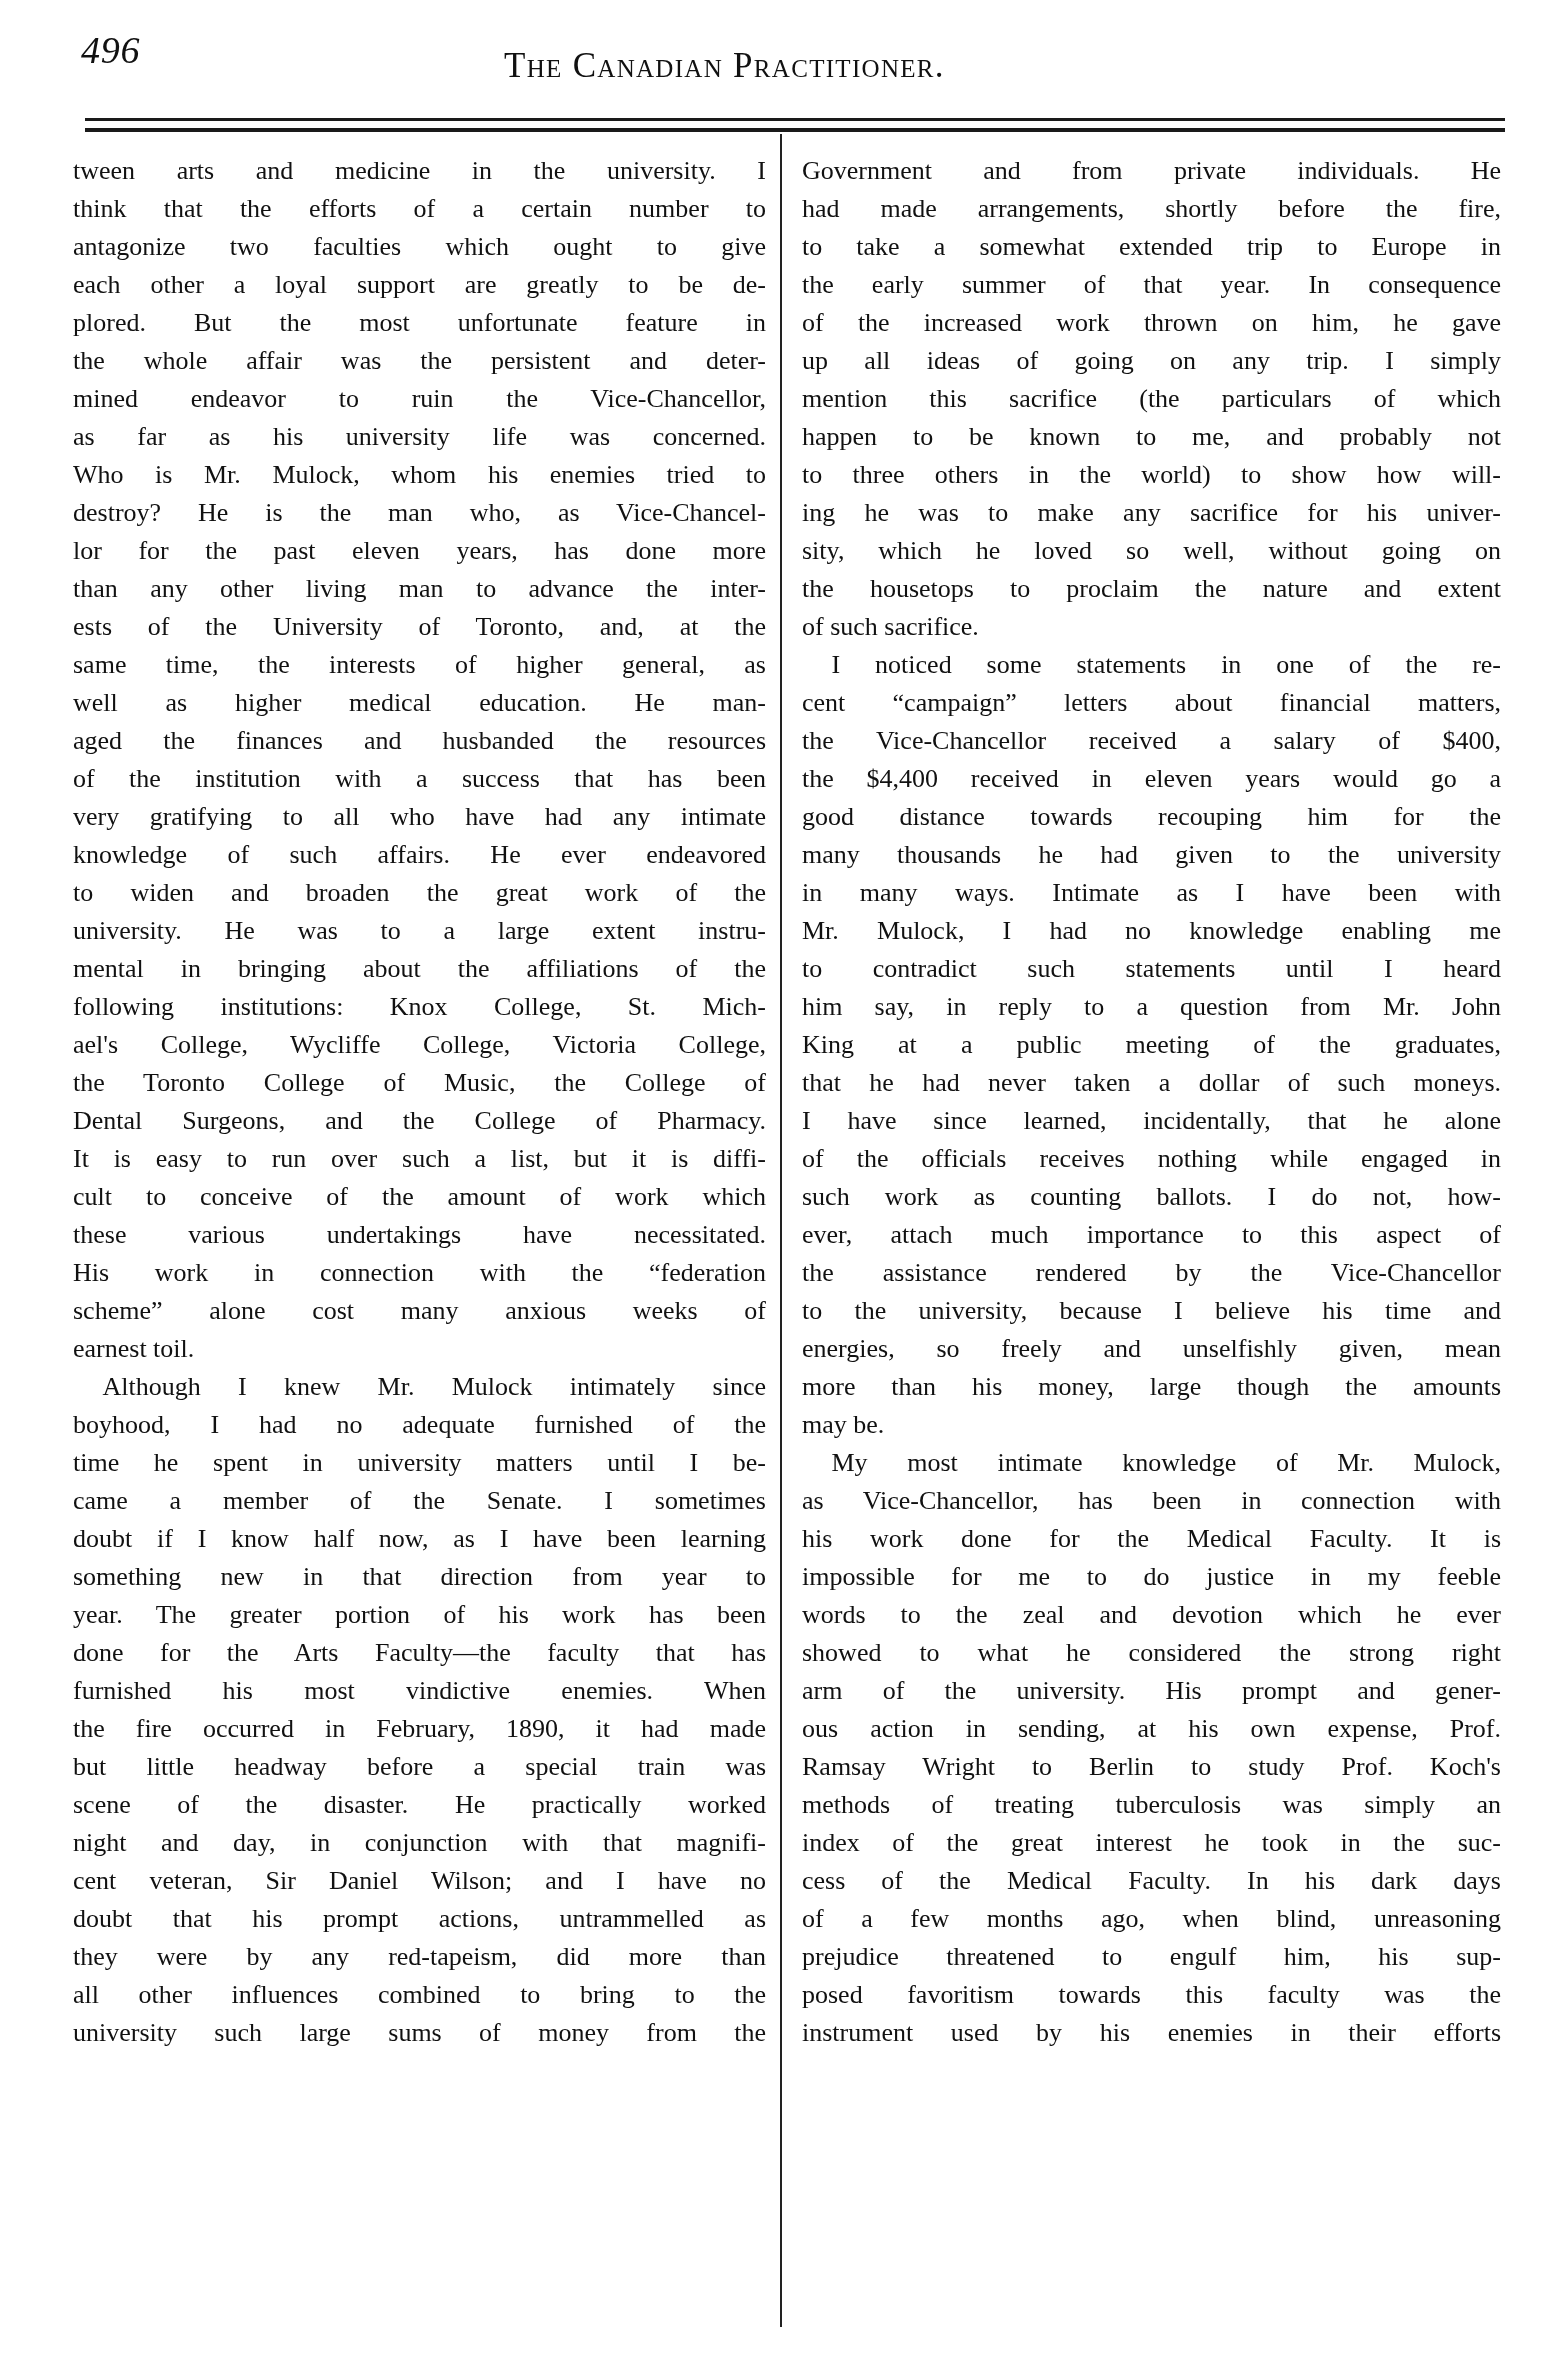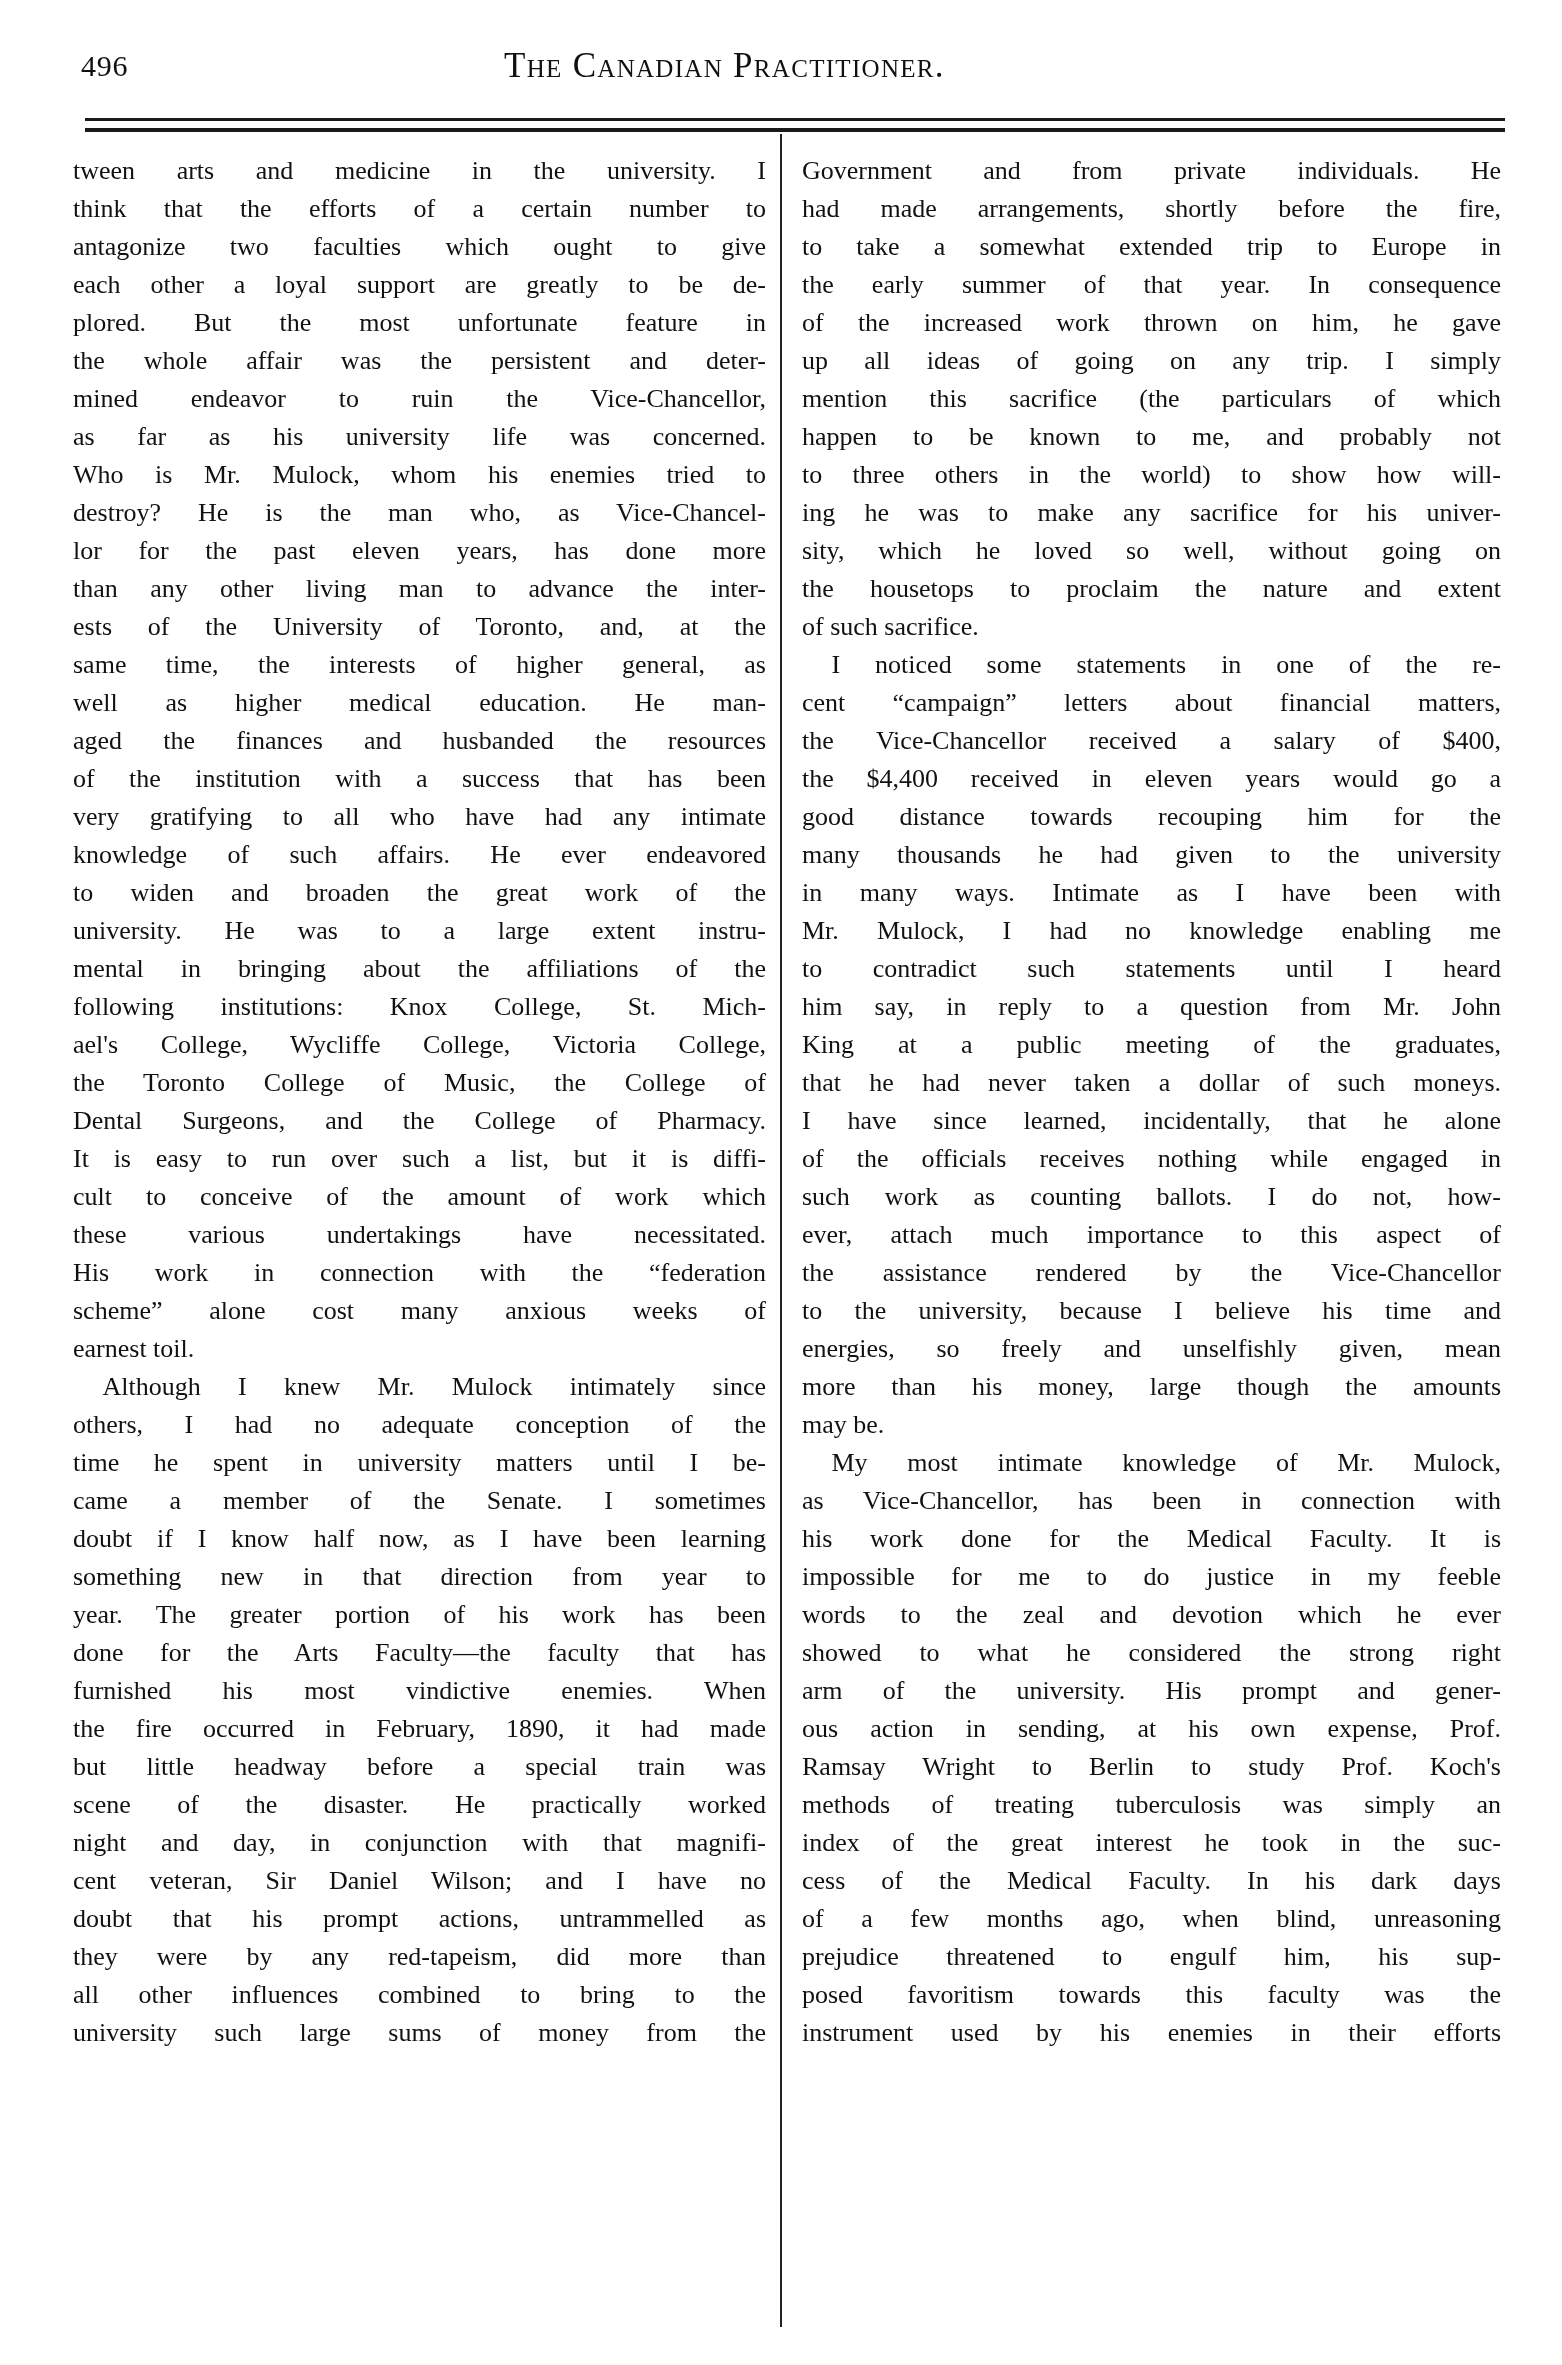--- a/index.html
+++ b/index.html
@@ -1,22 +1,22 @@
 <!DOCTYPE html>
 <html style="font-size:10.5px"><head>
 <meta charset="utf-8">
 <style>
   html, body { margin: 0; padding: 0; background: #ffffff; }
   body {
     width: 1562px; height: 2366px; position: relative; overflow: hidden;
     font-family: "Liberation Serif", "DejaVu Serif", serif; color: #111111;
   }
   .page-number {
-    position: absolute; left: 81px; top: 43px;
-    font-size: 30px; line-height: 46px; letter-spacing: 0.7px;
+    position: absolute; left: 81px; top: 27px;
+    font-size: 38px; line-height: 46px; letter-spacing: 0.7px; font-style: italic;
   }
   .running-head {
     position: absolute; left: 504px; top: 41px; width: 589px;
     font-size: 35px; line-height: 50px; font-variant: small-caps; letter-spacing: 1.3px;
     white-space: nowrap;
   }
   .rule { position: absolute; left: 85px; width: 1420px; background: #1a1a1a; }
   .rule-1 { top: 118px; height: 3.3px; }
   .rule-2 { top: 128px; height: 3.9px; }
   .col-divider { position: absolute; left: 780px; top: 134px; width: 2px; height: 2193px; background: #222; }
@@ -136,21 +136,21 @@
     <div class="line">
       <span>scheme” alone cost many anxious weeks of</span>
     </div>
     <div class="line last">
       <span>earnest toil.</span>
     </div>
     <div class="line indent">
       <span>Although I knew Mr. Mulock intimately since</span>
     </div>
     <div class="line">
-      <span>others, I had no adequate conception of the</span>
+      <span>boyhood, I had no adequate furnished of the</span>
     </div>
     <div class="line">
       <span>time he spent in university matters until I be-</span>
     </div>
     <div class="line">
       <span>came a member of the Senate.  I sometimes</span>
     </div>
     <div class="line">
       <span>doubt if I know half now, as I have been learning</span>
     </div>

